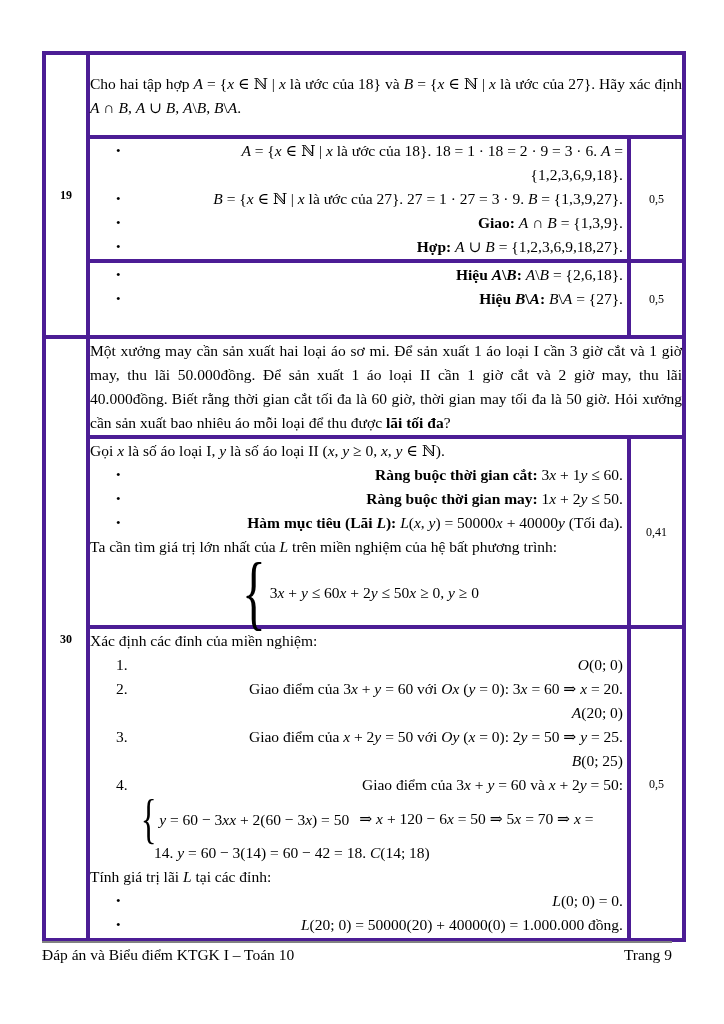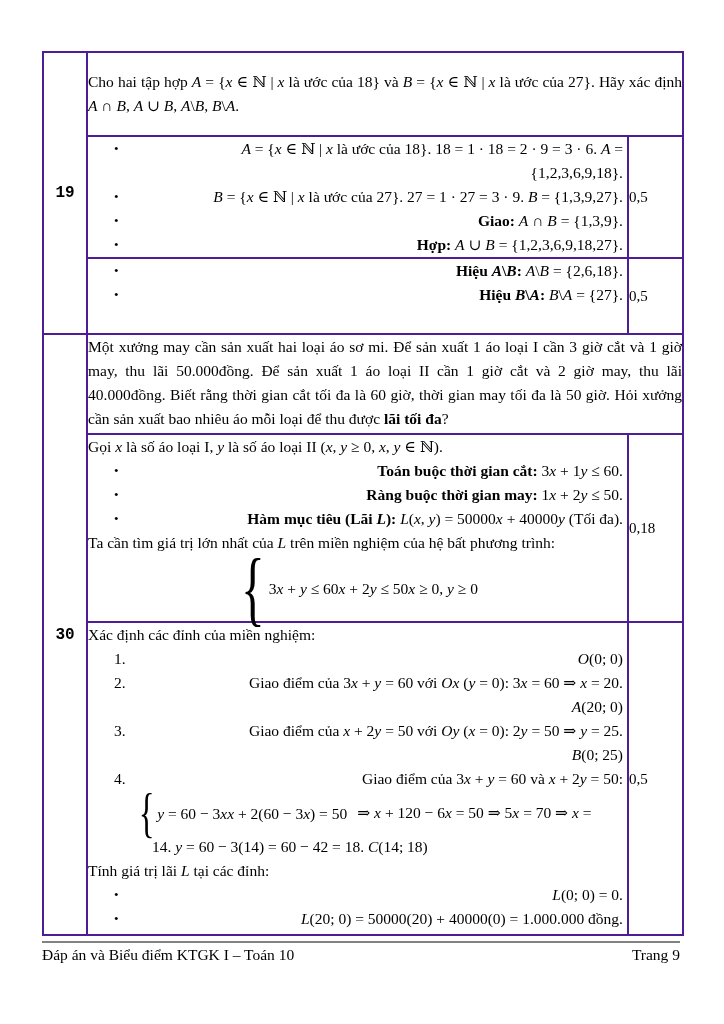--- a/index.html
+++ b/index.html
@@ -4,42 +4,42 @@
 <style>
   html,body{margin:0;padding:0;background:#e8e8e8;}
   .page{
     position:relative;width:724px;height:1024px;background:#ffffff;
     font-family:"Liberation Serif","DejaVu Serif","DejaVu Sans",serif;
     color:#000;overflow:hidden;margin:0 auto;
   }
   .sheet-table{position:absolute;left:42px;top:51px;width:640px;}
   table.answer{border-collapse:collapse;table-layout:fixed;width:640px;
     font-size:15.5px;line-height:24px;}
-  table.answer td{border:2px solid #4c1d95;padding:0;}
-  td.qnum{font-weight:bold;text-align:center;vertical-align:middle;font-size:16px;font-family:Liberation Mono, monospace;}
+  table.answer td{border:4px solid #4c1d95;padding:0;}
+  td.qnum{font-weight:bold;text-align:center;vertical-align:middle;font-size:12px;}
   td.statement{vertical-align:top;text-align:justify;padding:5px 14px 4px 6px;}
   tr.row-q19-s td.statement{padding-top:17px;}
   td.content{vertical-align:top;padding:8px 6px 4px 6px;}
-  td.score{text-align:left;vertical-align:middle;font-size:15px;}
+  td.score{text-align:center;vertical-align:middle;font-size:12px;}
   tr.row-q19-s{height:84px;} tr.row-q19-0{height:122px;} tr.row-q19-1{height:76px;}
   tr.row-q20-s{height:100px;} tr.row-q20-0{height:182px;} tr.row-q20-1{height:313px;}
   .para{margin:0;}
   .li{display:flex;}
   .li .marker{flex:0 0 22px;margin-left:26px;}
   .li .marker.bullet{font-size:13px;}
   .li .li-text{flex:1;padding-right:4px;text-align:right;}
   .system-center{text-align:center;}
   .sys{display:inline-flex;align-items:center;text-align:left;}
   .brace{display:inline-block;line-height:1;font-weight:400;
     transform:scaleY(1.25) scaleX(0.75);transform-origin:center;}
   .sys-lines{display:inline-flex;flex-direction:row;line-height:21px;}
   .system-row{display:flex;align-items:center;margin-left:48px;}
   .system-row .after{margin-left:10px;}
   .cont{margin-left:64px;}
-  .footer{position:absolute;left:42px;right:44px;top:941px;font-size:15.5px;}
+  .footer{position:absolute;left:42px;right:52px;top:941px;font-size:15.5px;}
   .footer-rule{border-top:2px solid #828282;height:0;margin-bottom:3px;}
   .footer-row{display:flex;justify-content:space-between;}
 </style>
 </head>
 <body>
 
 <div class="page">
 
   <div class="sheet-table">
     <table class="answer">
@@ -89,41 +89,41 @@
           </tr>
           <tr class="row-q20-s">
             <td class="qnum" rowspan="3">30</td>
             <td class="statement" colspan="2">Một xưởng may cần sản xuất hai loại áo sơ mi. Để sản xuất 1 áo loại I cần 3 giờ cắt và 1 giờ may, thu lãi 50.000đồng. Để sản xuất 1 áo loại II cần 1 giờ cắt và 2 giờ may, thu lãi 40.000đồng. Biết rằng thời gian cắt tối đa là 60 giờ, thời gian may tối đa là 50 giờ. Hỏi xưởng cần sản xuất bao nhiêu áo mỗi loại để thu được <b>lãi tối đa</b>?</td>
           </tr>
           <tr class="row-q20-0">
             <td class="content">
               <div class="para">Gọi <i>x</i> là số áo loại I, <i>y</i> là số áo loại II (<i>x</i>, <i>y</i> ≥ 0, <i>x</i>, <i>y</i> ∈ ℕ).</div>
               <div class="li">
                 <span class="marker bullet">•</span>
-                <span class="li-text"><b>Toán buộc thời gian cắt:</b> 3<i>x</i> + 1<i>y</i> ≤ 60.</span>
+                <span class="li-text"><b>Ràng buộc thời gian cắt:</b> 3<i>x</i> + 1<i>y</i> ≤ 60.</span>
               </div>
               <div class="li">
                 <span class="marker bullet">•</span>
                 <span class="li-text"><b>Ràng buộc thời gian may:</b> 1<i>x</i> + 2<i>y</i> ≤ 50.</span>
               </div>
               <div class="li">
                 <span class="marker bullet">•</span>
                 <span class="li-text"><b>Hàm mục tiêu (Lãi <i>L</i>):</b> <i>L</i>(<i>x</i>, <i>y</i>) = 50000<i>x</i> + 40000<i>y</i> (Tối đa).</span>
               </div>
               <div class="para">Ta cần tìm giá trị lớn nhất của <i>L</i> trên miền nghiệm của hệ bất phương trình:</div>
               <div class="system-center"><span class="sys">
                   <span class="brace" style="font-size: 66px;">{</span>
                   <span class="sys-lines">
                     <span class="sys-line">3<i>x</i> + <i>y</i> ≤ 60</span>
                     <span class="sys-line"><i>x</i> + 2<i>y</i> ≤ 50</span>
                     <span class="sys-line"><i>x</i> ≥ 0, <i>y</i> ≥ 0</span>
                   </span>
                 </span></div>
             </td>
-            <td class="score">0,18</td>
+            <td class="score">0,41</td>
           </tr>
           <tr class="row-q20-1">
             <td class="content">
               <div class="para">Xác định các đỉnh của miền nghiệm:</div>
               <div class="li">
                 <span class="marker">1.</span>
                 <span class="li-text"><i>O</i>(0; 0)</span>
               </div>
               <div class="li">
                 <span class="marker">2.</span>

